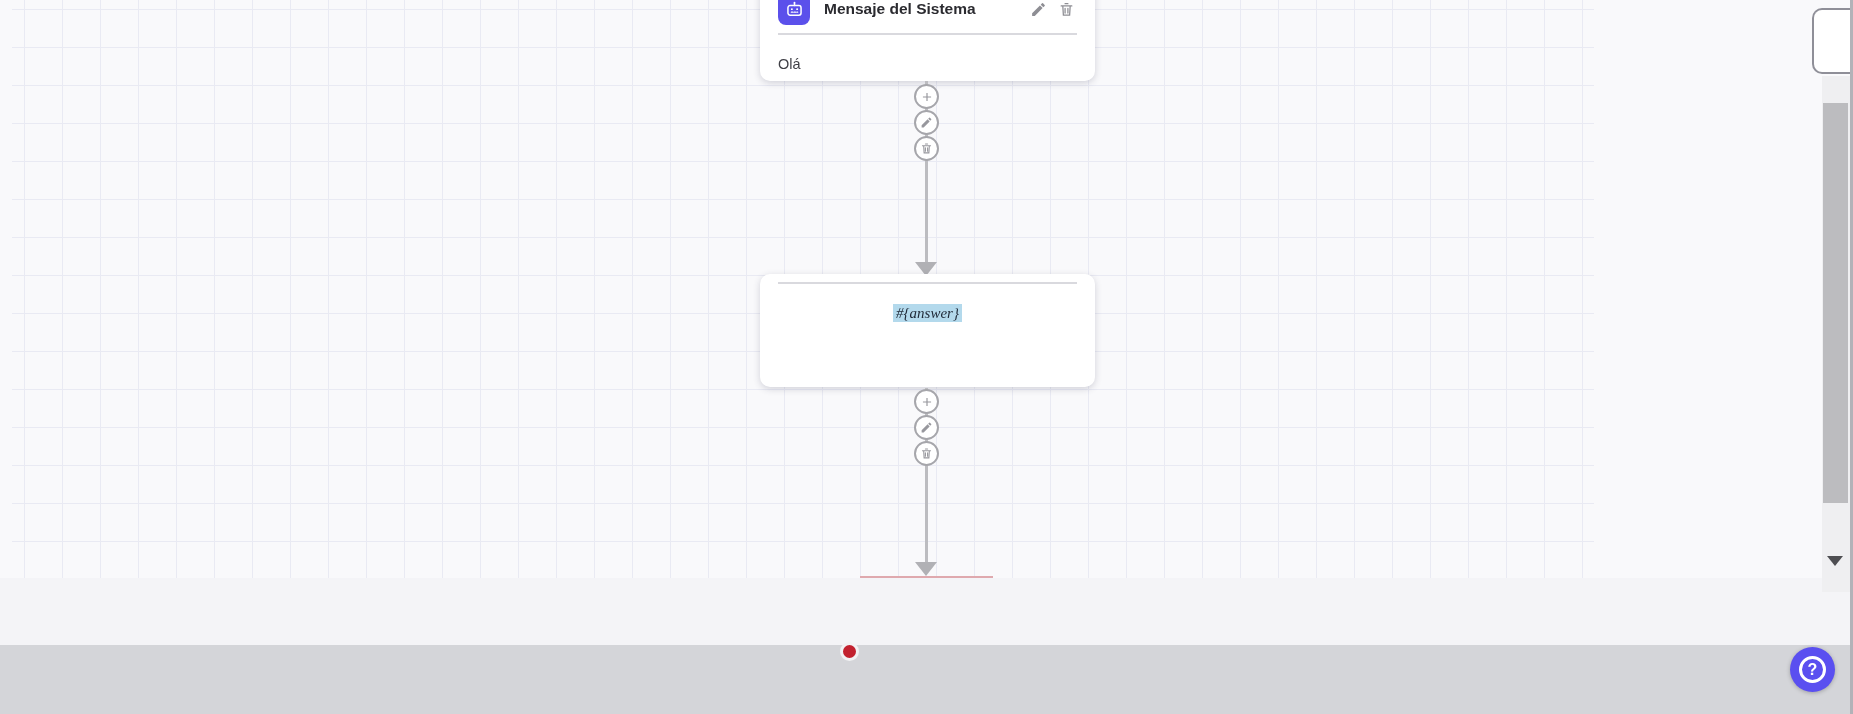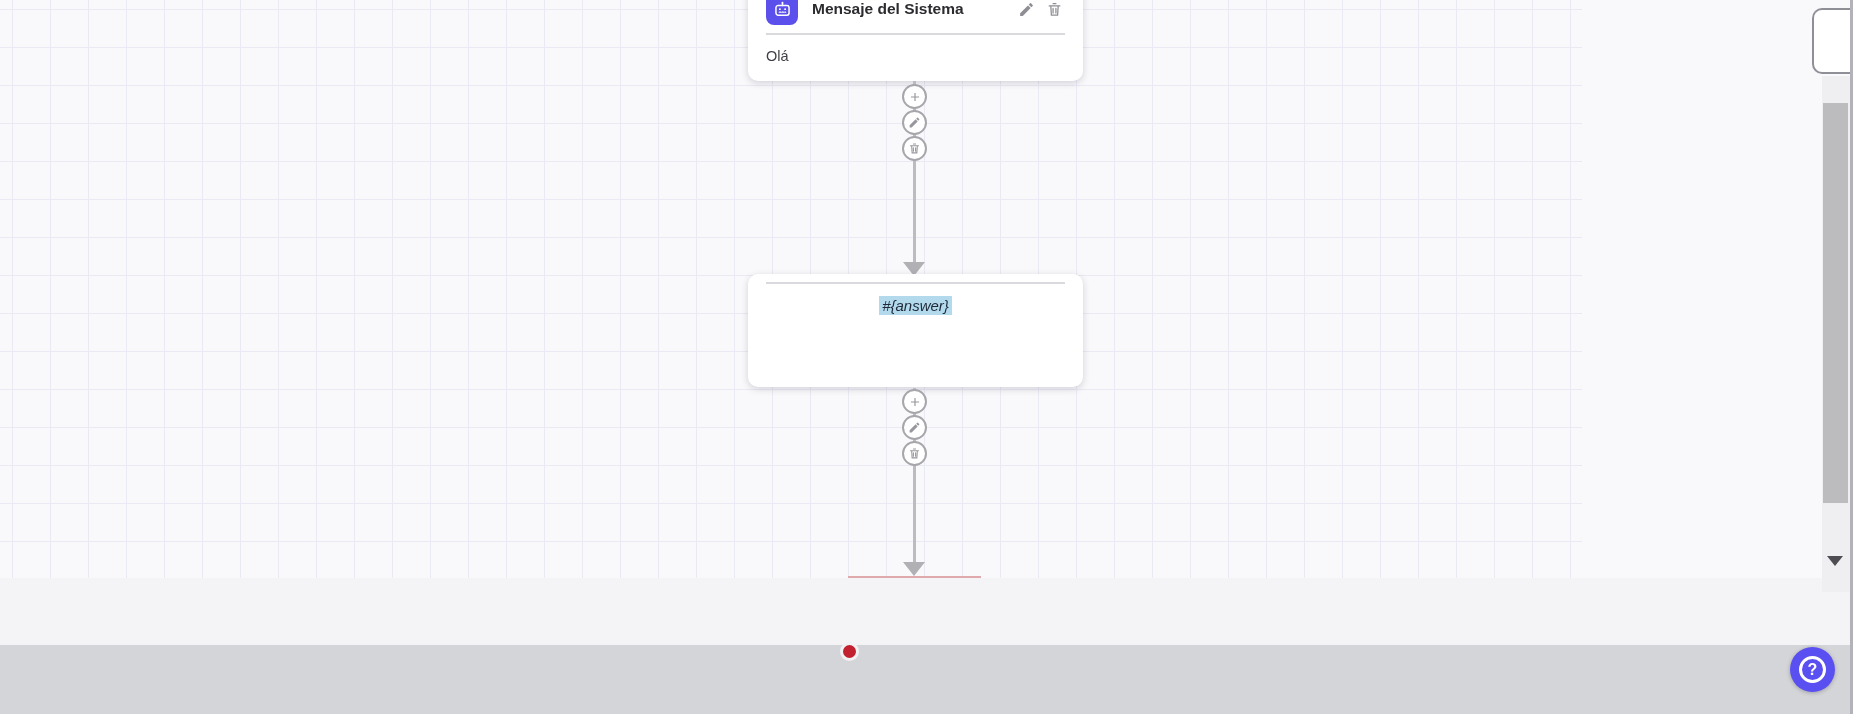--- a/index.html
+++ b/index.html
@@ -1,43 +1,43 @@
 <!DOCTYPE html>
 <html><head>
 <meta charset="utf-8">
 <style>
   * { margin:0; padding:0; box-sizing:border-box; }
   html,body { width:1853px; height:714px; overflow:hidden;
     font-family:"Liberation Sans", sans-serif; background:#f9f9fb; position:relative; }
 
   
-  .canvas { position:absolute; left:0; top:0; width:1582px; height:578px;
+  .canvas { position:absolute; left:12px; top:0; width:1582px; height:578px;
     background-color:#f9f9fb;
     background-image:
       linear-gradient(#e9eaf3 1.2px, transparent 1.2px),
       linear-gradient(90deg, #e9eaf3 1.2px, transparent 1.2px);
     background-size:38px 38px; background-position:12px 9px; }
 
   
   .node-card { position:absolute; left:748px; width:335px; background:#fff;
     border-radius:10px; box-shadow:0 2px 7px rgba(50,50,80,.20); }
   .node-card.first { top:-25px; height:106px; }
   .node-card.second { top:274px; height:113px; }
   .node-header { display:flex; align-items:center; padding:18px 20px 0 18px; }
   .node-icon { width:32px; height:32px; border-radius:8px; flex:0 0 32px;
     display:flex; align-items:center; justify-content:center; }
   .node-icon.system { background:#5b50eb; }
   .node-icon.user   { background:#2eb4da; }
   .node-title { flex:1; margin-left:14px; font-size:15.5px; font-weight:700; color:#2b2b30; }
   .node-actions { display:flex; align-items:center; gap:11px; color:#8e8e94; }
   .node-actions .act { cursor:pointer; display:flex; }
   .node-divider { height:2px; background:#d9d9de; margin:8px 18px 0 18px; }
-  .node-body { padding:13px 18px 23px 18px; font-size:14.5px; color:#3f3f46; }
+  .node-body { padding:13px 18px 23px 18px; font-size:14.5px; color:#3f3f46;margin-top:8px; }
   .node-body.centered { text-align:center; }
-  .hl { background:#b3d9ec; font-style:italic; padding:1px 3px; color:#1f2937; font-size:15px; }
+  .hl { background:#b3d9ec; font-style:italic; padding:1px 3px; color:#1f2937; font-size:15px;font-family:Liberation Serif, serif; }
 
   
   .edge-line { position:absolute; width:3px; background:#bcbcc0; left:913px; }
   .edge-arrow { position:absolute; left:903px; width:0; height:0;
     border-left:11px solid transparent; border-right:11px solid transparent;
     border-top:14px solid #b1b1b5; }
   .cbtn { position:absolute; left:902px; width:25px; height:25px; border-radius:50%;
     background:#fff; border:2.5px solid #a6a6ab; color:#97979d;
     display:flex; align-items:center; justify-content:center; cursor:pointer; }
 

